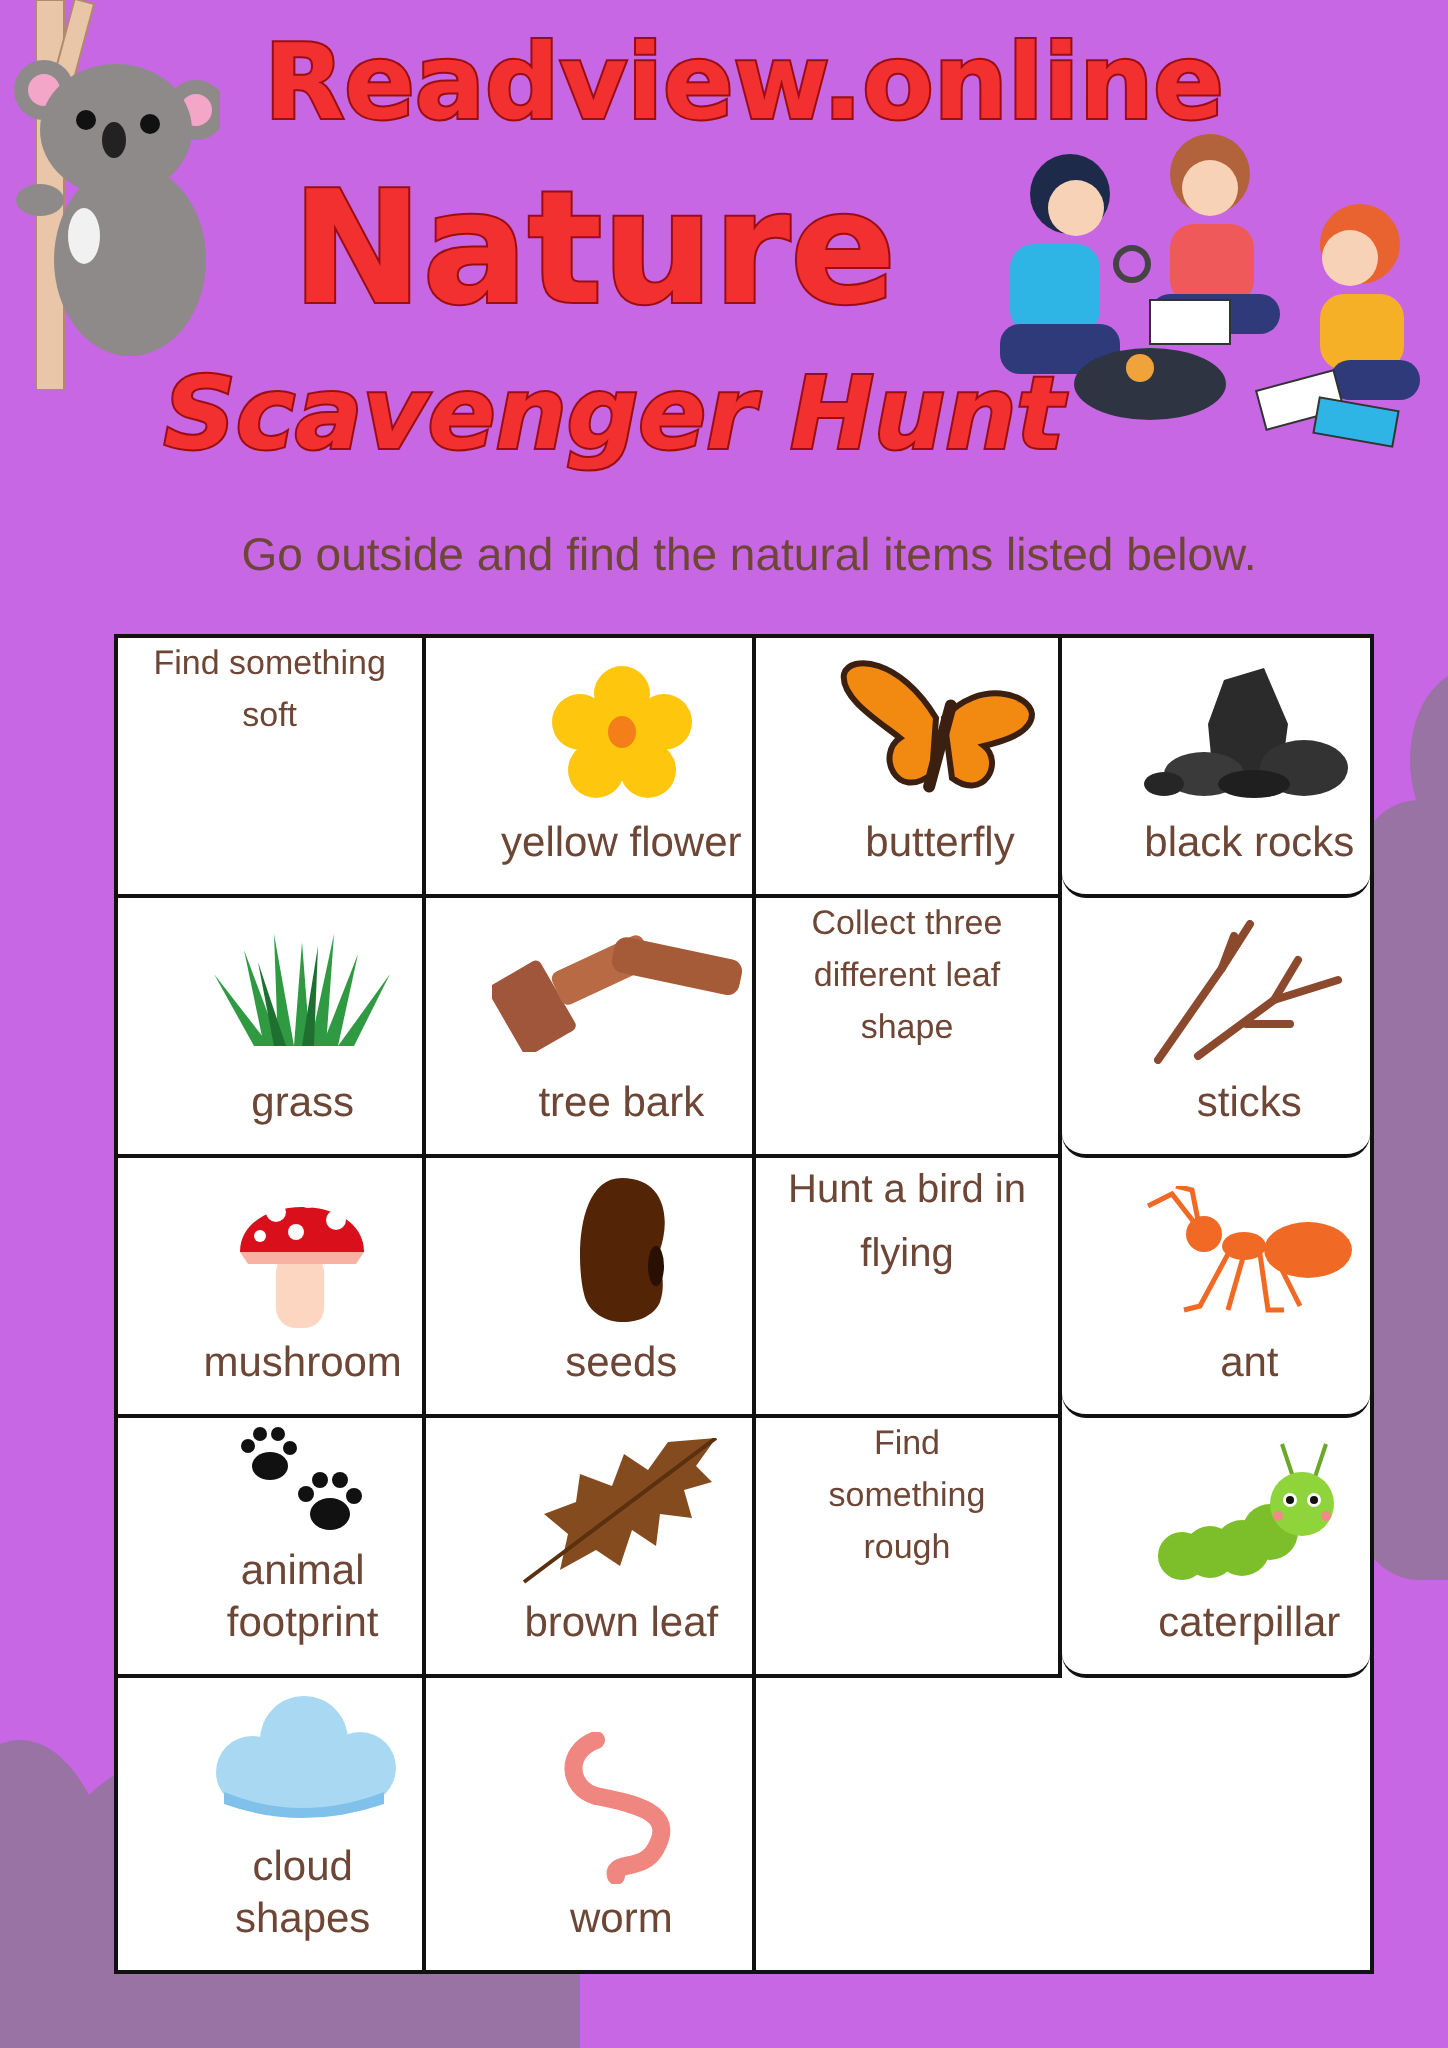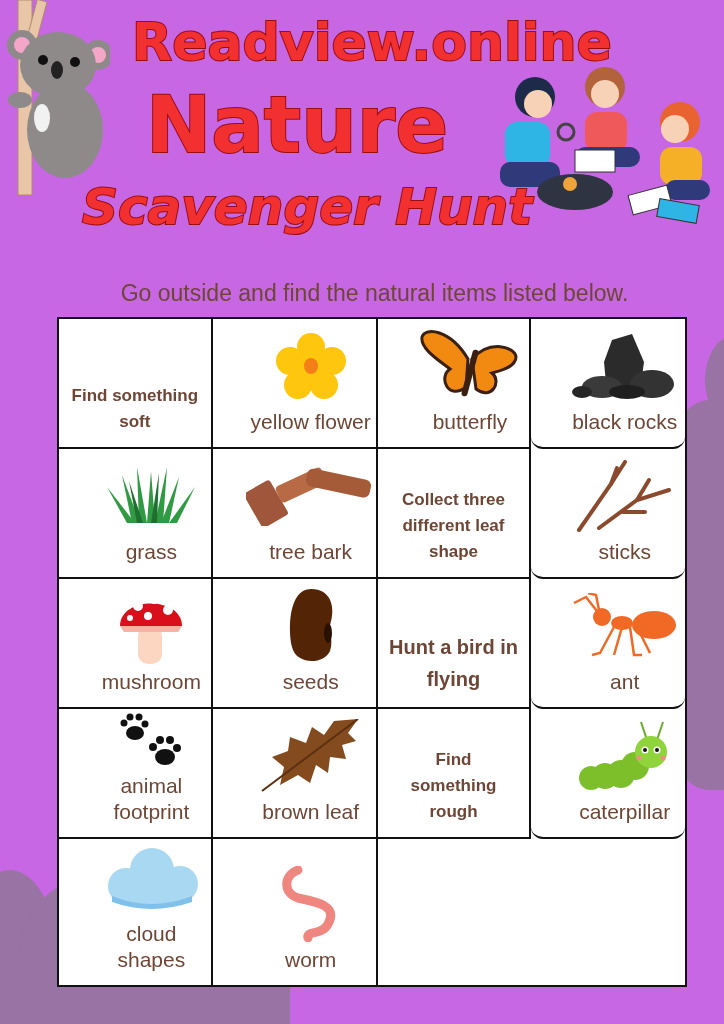--- a/index.html
+++ b/index.html
@@ -18,21 +18,21 @@
     position: absolute; left: 0; width: 724px; text-align: center;
     color: #f2302f; font-weight: bold; font-family: "DejaVu Sans", sans-serif;
     -webkit-text-stroke: 2px #9a0d12; paint-order: stroke fill;
     letter-spacing: 0px;
   }
   .t1 { top: 12px; font-size: 52px; left: 10px; }
   .t2 { top: 80px; font-size: 78px; left: -65px; }
   .t3 { top: 178px; font-size: 50px; left: -55px; font-style: italic; }
 
   .subtitle {
-    position: absolute; top: 280px; left: 0; width: 724px; text-align: center;
+    position: absolute; top: 264px; left: 0; width: 724px; text-align: center;
     color: #6e4636; font-size: 23px; padding-left: 25px; box-sizing: border-box;
   }
 
   .grid {
     position: absolute; left: 57px; top: 317px;
     width: 630px; height: 670px;
     display: grid;
     grid-template-columns: repeat(4, 1fr);
     grid-template-rows: repeat(5, 1fr);
     background: #fff;
@@ -43,21 +43,21 @@
     border-right: 2px solid #111; border-bottom: 2px solid #111;
     position: relative; display: flex; flex-direction: column;
     align-items: center; justify-content: flex-end;
     color: #6e4636; text-align: center;
     padding-bottom: 12px; box-sizing: border-box; padding-left: 33px;
   }
   .cell:nth-child(4n) { border-right: none; border-radius: 12px; }
   .cell:nth-child(n+17) { border-bottom: none; }
   .cell .icon { height: 78px; display: flex; align-items: center; justify-content: center; margin-bottom: 4px; }
   .cell .label { font-size: 21px; line-height: 26px; }
-  .cell.text-only { justify-content: flex-end; padding: 12px 6px; font-weight: bold; }
+  .cell.text-only { justify-content: flex-start; padding: 0 6px; }
   .cell.text-only .label { font-size: 17px; line-height: 26px; }
   .cell.text-only.big .label { font-size: 20px; line-height: 32px; }
 
   .deco { position: absolute; }
 </style>
 </head>
 <body>
 
 <div class="blob blob-right-top"></div>
 <div class="blob blob-right"></div>

